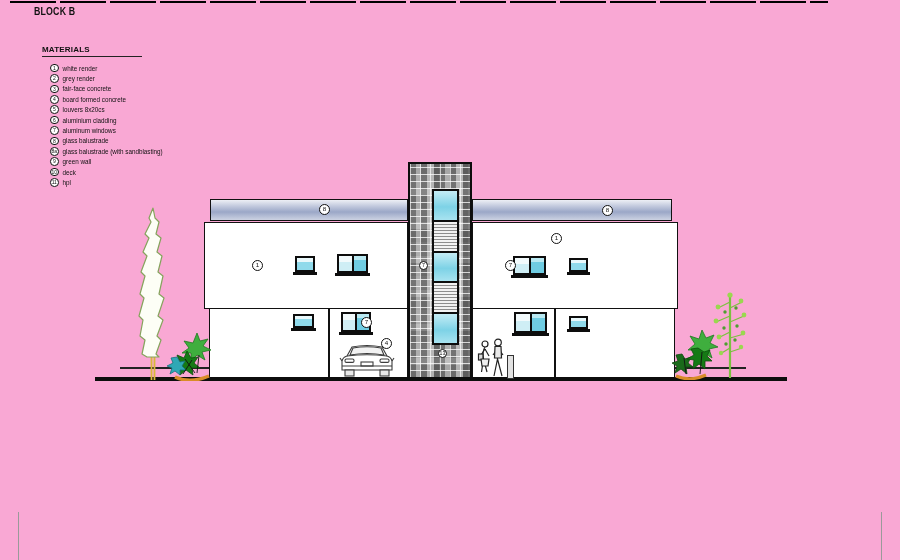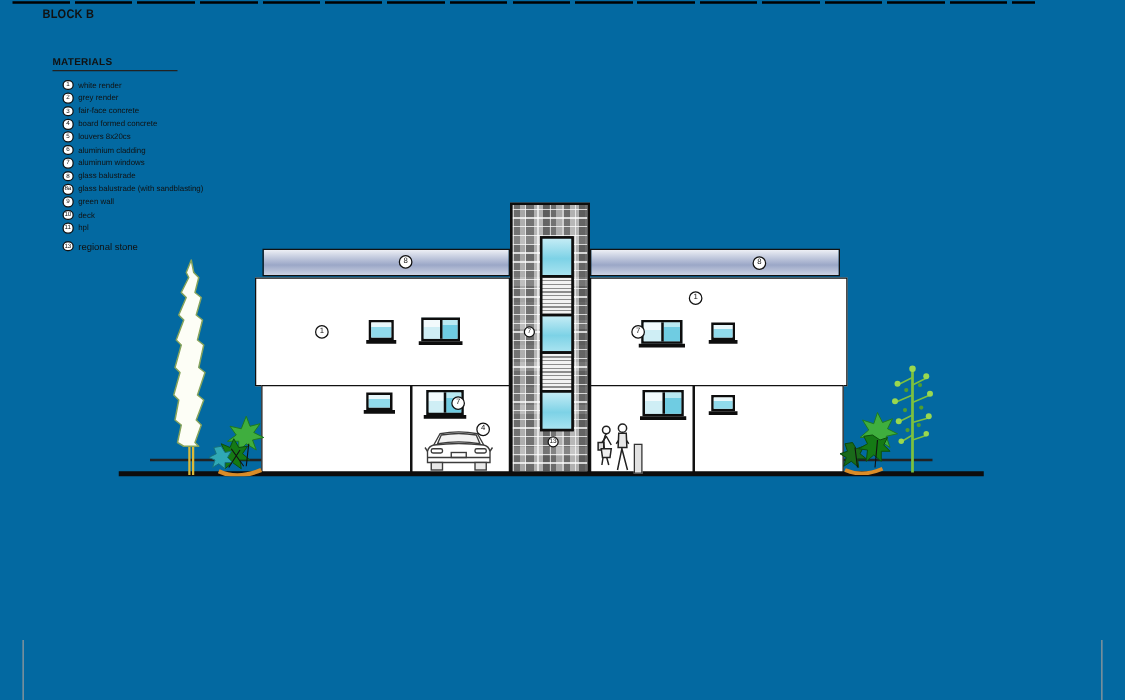--- a/index.html
+++ b/index.html
@@ -1,18 +1,18 @@
 <!DOCTYPE html>
 <html><head>
 <meta charset="utf-8">
 <style>
   html,body{margin:0;padding:0;background:#fff;}
   *{box-sizing:border-box;}
   .sheet{
-    position:relative;width:900px;height:560px;background:#0369a1;overflow:hidden;
+    position:relative;width:900px;height:560px;background:#f9a8d4;overflow:hidden;
     font-family:"Liberation Sans",sans-serif;color:#111;
   }
   
   .top-rule{
     position:absolute;left:10px;top:1px;width:818px;height:2px;z-index:1;
     background:repeating-linear-gradient(90deg,#000 0 46px,transparent 46px 50px);
   }
   .frame-line{position:absolute;width:1px;background:#9a9a9a;top:512px;height:48px;z-index:1;}
   .frame-line.left{left:18px;}
   .frame-line.right{left:881px;}
@@ -146,24 +146,20 @@
       <span class="lnum">10</span>
       <span class="llabel">deck</span>
     </div>
 
     <div class="legend-row">
       <span class="lnum">11</span>
       <span class="llabel">hpl</span>
     </div>
 
 
-    <div class="legend-row large">
-      <span class="lnum">13</span>
-      <span class="llabel">regional stone</span>
-    </div>
   </div>
 
   <div>
 
     <div class="wall" style="left:204px;top:222px;width:204px;height:87px;"></div>
     <div class="wall" style="left:209px;top:308px;width:199px;height:71px;"></div>
     <div class="wall" style="left:472px;top:222px;width:206px;height:87px;"></div>
     <div class="wall" style="left:472px;top:308px;width:203px;height:71px;"></div>
     <div class="divider" style="left:328px;top:308px;height:71px;"></div>
     <div class="divider" style="left:554px;top:308px;height:71px;"></div>

